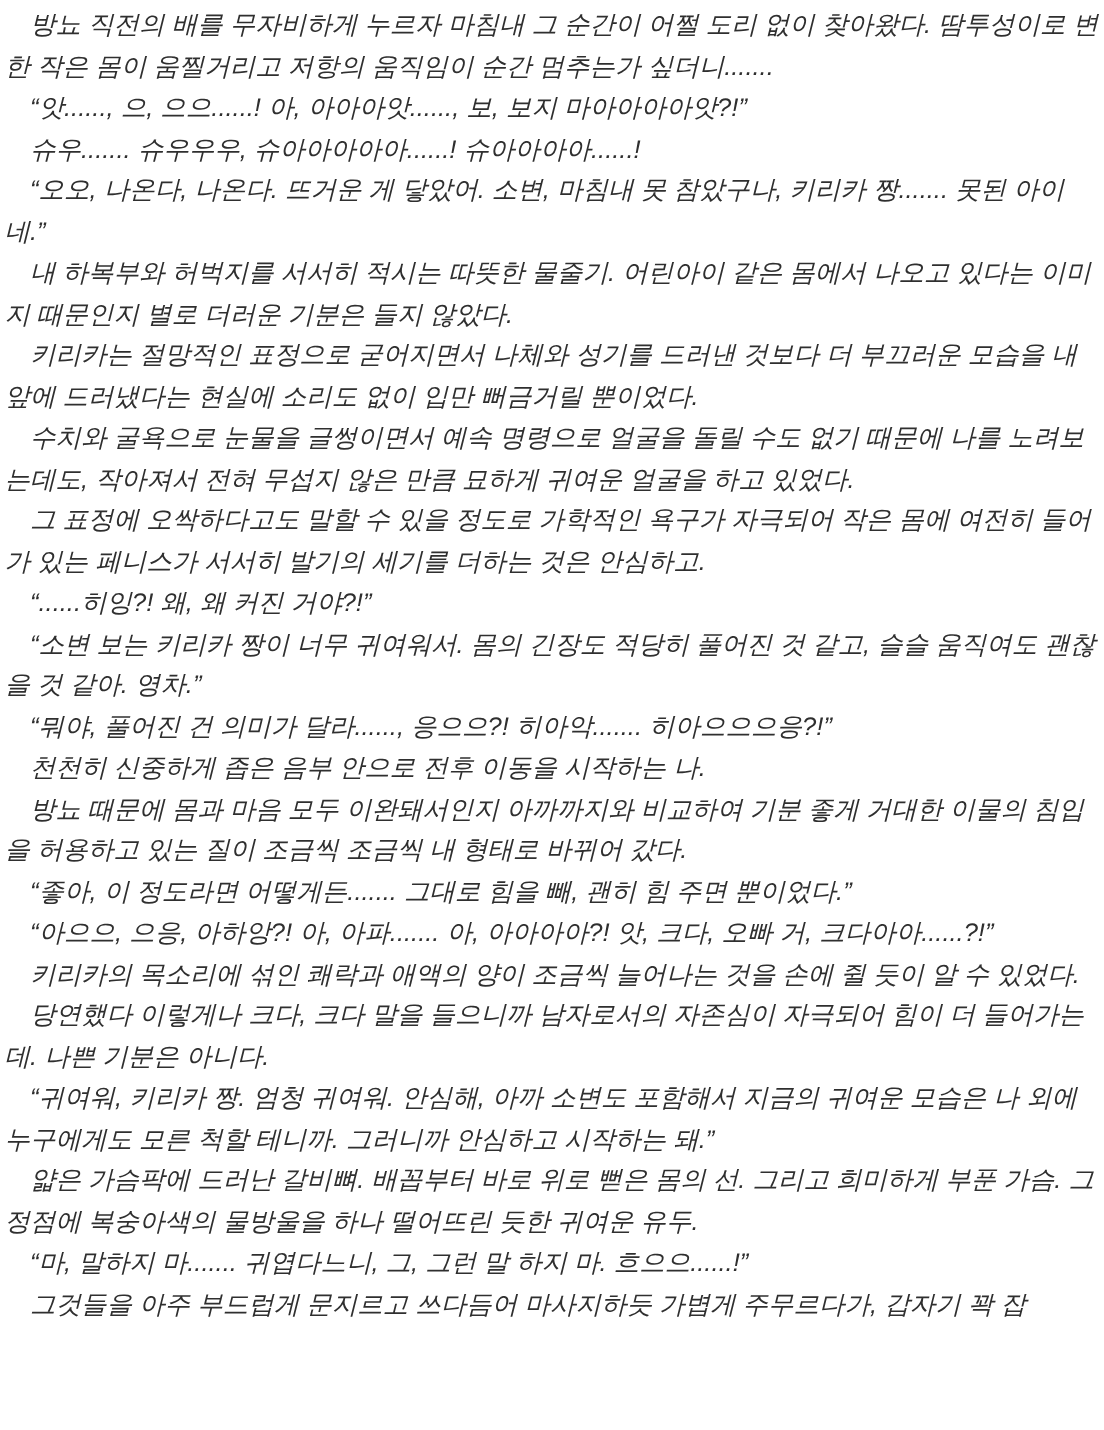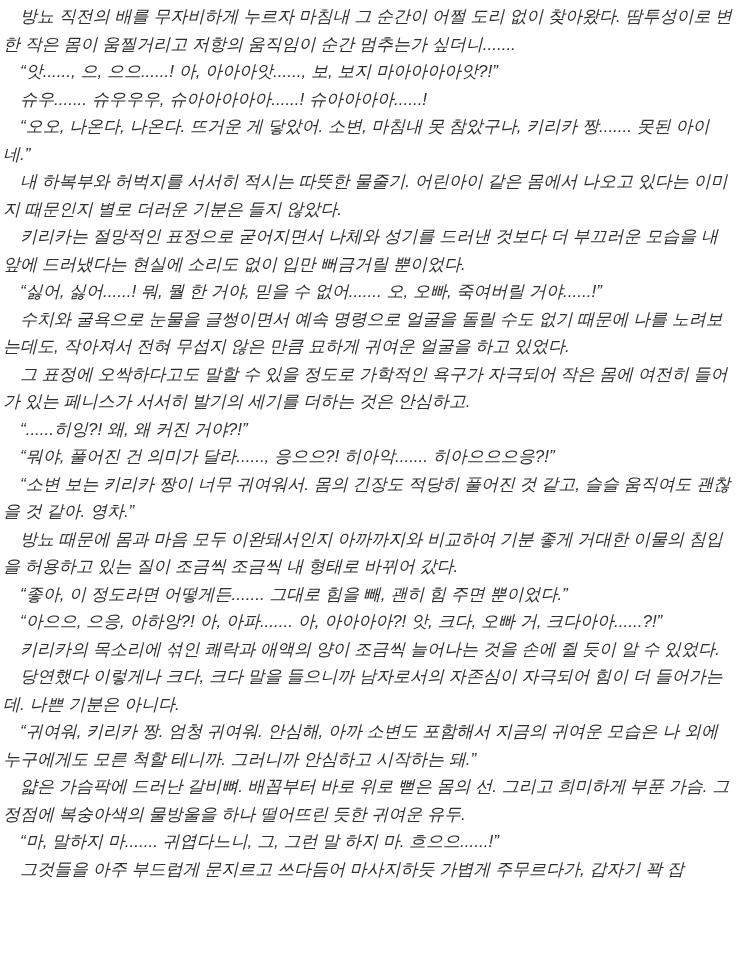--- a/index.html
+++ b/index.html
@@ -39,26 +39,26 @@
 <body>
 
 <main class="page">
   <div class="text-content">
       <p>방뇨 직전의 배를 무자비하게 누르자 마침내 그 순간이 어쩔 도리 없이 찾아왔다. 땀투성이로 변한 작은 몸이 움찔거리고 저항의 움직임이 순간 멈추는가 싶더니.......</p>
       <p>“앗......, 으, 으으......! 아, 아아아앗......, 보, 보지 마아아아아앗?!”</p>
       <p>슈우....... 슈우우우, 슈아아아아아......! 슈아아아아......!</p>
       <p>“오오, 나온다, 나온다. 뜨거운 게 닿았어. 소변, 마침내 못 참았구나, 키리카 짱....... 못된 아이네.”</p>
       <p>내 하복부와 허벅지를 서서히 적시는 따뜻한 물줄기. 어린아이 같은 몸에서 나오고 있다는 이미지 때문인지 별로 더러운 기분은 들지 않았다.</p>
       <p>키리카는 절망적인 표정으로 굳어지면서 나체와 성기를 드러낸 것보다 더 부끄러운 모습을 내 앞에 드러냈다는 현실에 소리도 없이 입만 뻐금거릴 뿐이었다.</p>
-      <p>“싫어, 싫어......! 뭐, 뭘 한 거야, 믿을 수 없어....... 오, 오빠, 죽여버릴 거야......!”</p>
       <p>수치와 굴욕으로 눈물을 글썽이면서 예속 명령으로 얼굴을 돌릴 수도 없기 때문에 나를 노려보는데도, 작아져서 전혀 무섭지 않은 만큼 묘하게 귀여운 얼굴을 하고 있었다.</p>
       <p>그 표정에 오싹하다고도 말할 수 있을 정도로 가학적인 욕구가 자극되어 작은 몸에 여전히 들어가 있는 페니스가 서서히 발기의 세기를 더하는 것은 안심하고.</p>
       <p>“......히잉?! 왜, 왜 커진 거야?!”</p>
+      <p>“소변 보는 키리카 짱이 너무 귀여워서. 몸의 긴장도 적당히 풀어진 것 같고, 슬슬 움직여도 괜찮을 것 같아. 영차.”</p>
       <p>“뭐야, 풀어진 건 의미가 달라......, 응으으?! 히아악....... 히아으으으응?!”</p>
-      <p>“소변 보는 키리카 짱이 너무 귀여워서. 몸의 긴장도 적당히 풀어진 것 같고, 슬슬 움직여도 괜찮을 것 같아. 영차.”</p>
+      <p>천천히 신중하게 좁은 음부 안으로 전후 이동을 시작하는 나.</p>
       <p>방뇨 때문에 몸과 마음 모두 이완돼서인지 아까까지와 비교하여 기분 좋게 거대한 이물의 침입을 허용하고 있는 질이 조금씩 조금씩 내 형태로 바뀌어 갔다.</p>
       <p>“좋아, 이 정도라면 어떻게든....... 그대로 힘을 빼, 괜히 힘 주면 뿐이었다.”</p>
       <p>“아으으, 으응, 아하앙?! 아, 아파....... 아, 아아아아?! 앗, 크다, 오빠 거, 크다아아......?!”</p>
       <p>키리카의 목소리에 섞인 쾌락과 애액의 양이 조금씩 늘어나는 것을 손에 쥘 듯이 알 수 있었다.</p>
       <p>당연했다 이렇게나 크다, 크다 말을 들으니까 남자로서의 자존심이 자극되어 힘이 더 들어가는데. 나쁜 기분은 아니다.</p>
       <p>“귀여워, 키리카 짱. 엄청 귀여워. 안심해, 아까 소변도 포함해서 지금의 귀여운 모습은 나 외에 누구에게도 모른 척할 테니까. 그러니까 안심하고 시작하는 돼.”</p>
       <p>얇은 가슴팍에 드러난 갈비뼈. 배꼽부터 바로 위로 뻗은 몸의 선. 그리고 희미하게 부푼 가슴. 그 정점에 복숭아색의 물방울을 하나 떨어뜨린 듯한 귀여운 유두.</p>
       <p>“마, 말하지 마....... 귀엽다느니, 그, 그런 말 하지 마. 흐으으......!”</p>
       <p>그것들을 아주 부드럽게 문지르고 쓰다듬어 마사지하듯 가볍게 주무르다가, 갑자기 꽉 잡</p>
     </div>

